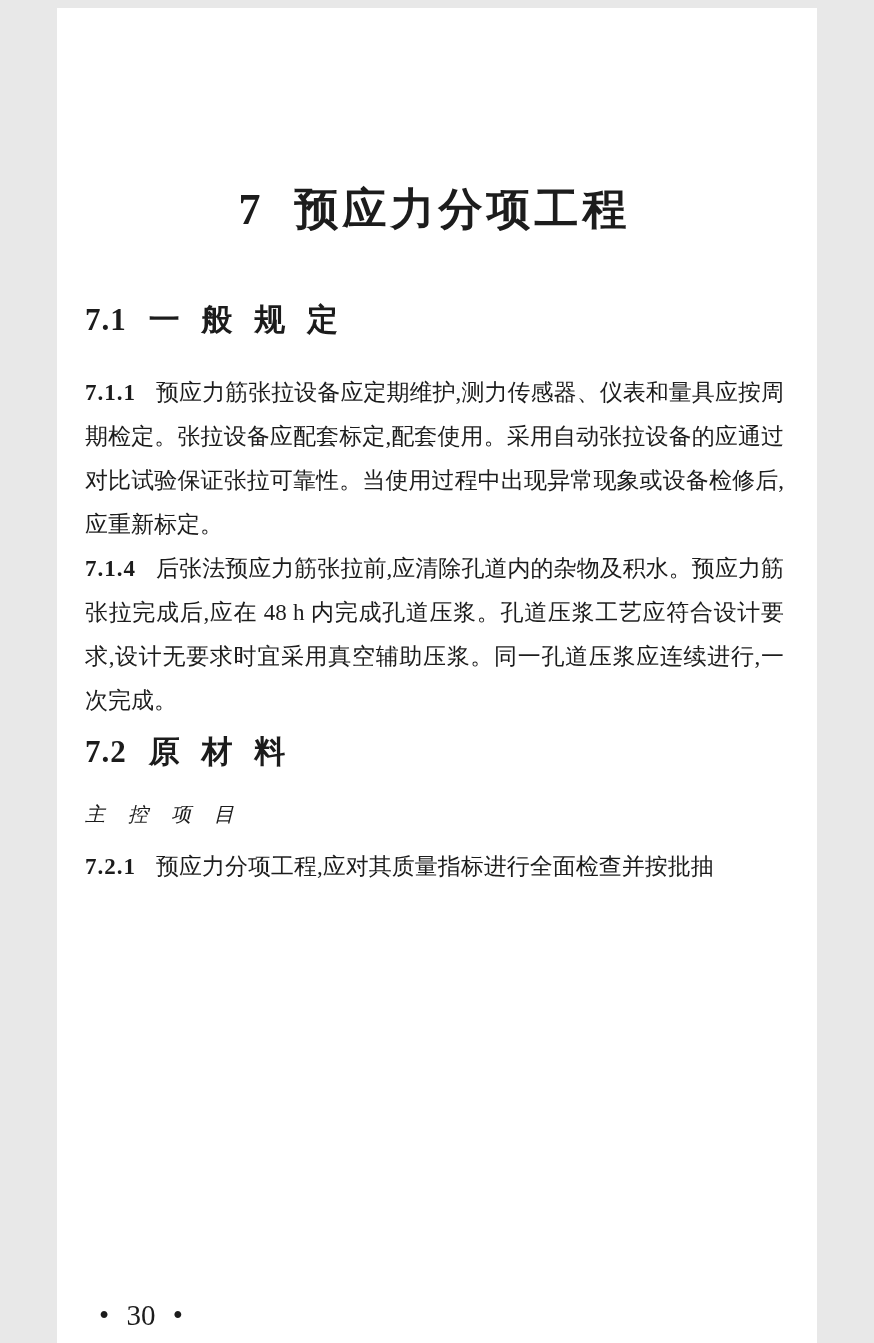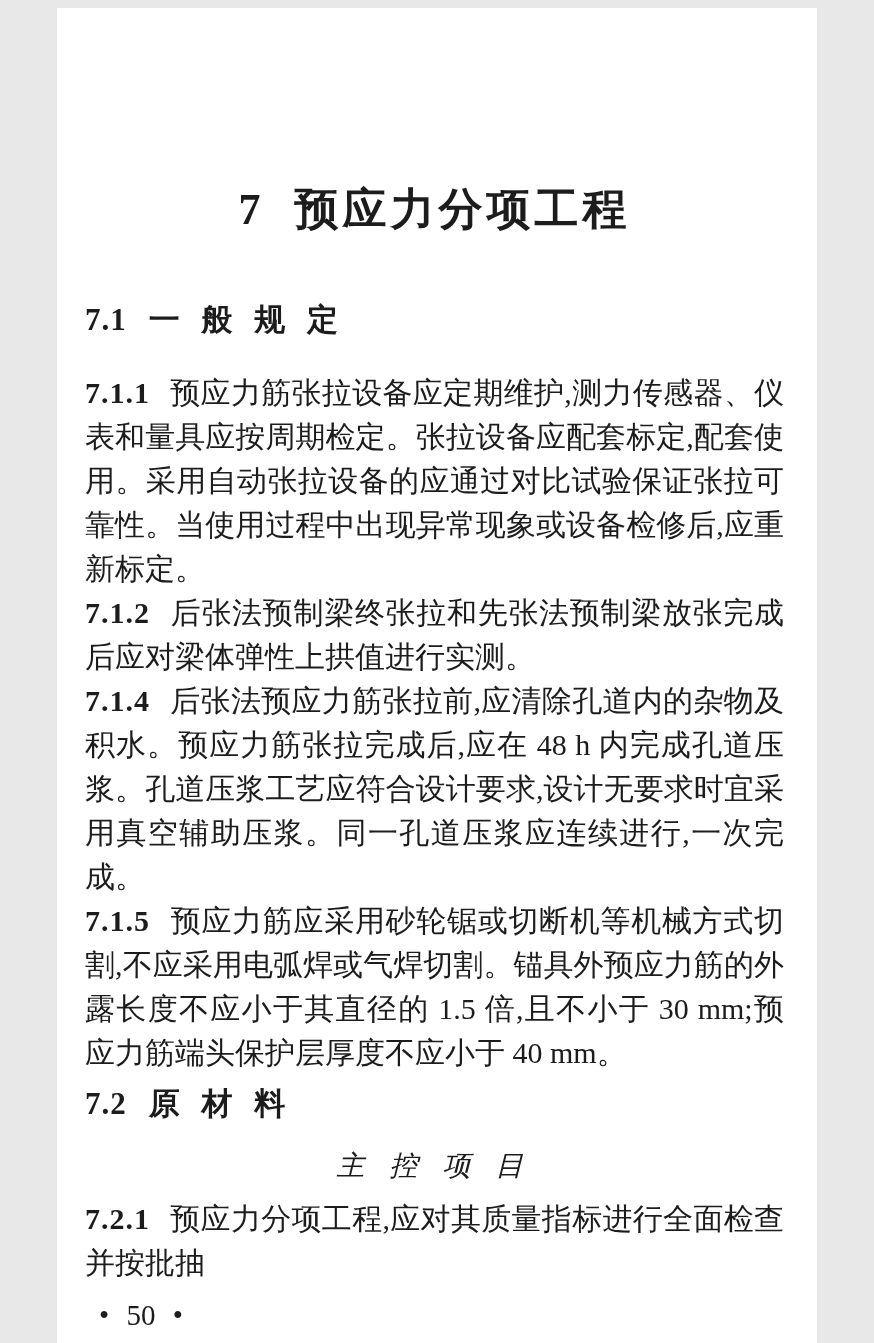--- a/index.html
+++ b/index.html
@@ -43,34 +43,34 @@
     letter-spacing: 1px;
   }
   .section-heading .section-heading-text {
     letter-spacing: 7px;
   }
   .heading-7-1 { margin-top: 66px; }
   .heading-7-2 { margin-top: 10px; font-family: Liberation Serif, serif; }
   .clauses-7-1 { margin-top: 32px; }
   .clause {
     margin: 0;
-    font-size: 30px;
+    font-size: 23px;
     line-height: 44px;
     text-align: justify;
     text-justify: inter-ideograph;
   }
   .clause-number {
     font-weight: bold;
     margin-right: 20px;
     letter-spacing: 1px;
   }
   .subheading {
     margin-top: 16px;
-    text-align: center;
-    font-size: 28px;
+    text-align: left;
+    font-size: 20px;
     line-height: 34px;
     font-style: italic;
     letter-spacing: 9px;
     white-space: nowrap;
   }
   .clause-7-2-1 { margin-top: 14px; }
   .page-footer {
     position: absolute;
     left: 42px;
     top: 1290px;
@@ -90,35 +90,29 @@
 
   <h2 class="section-heading heading-7-1">
     <span class="section-number">7.1</span><span class="section-heading-text">一 般 规 定</span>
   </h2>
 
   <div class="clauses-7-1">
     <p class="clause">
       <span class="clause-number">7.1.1</span><span>预应力筋张拉设备应定期维护,测力传感器、仪表和量具应按周期检定。张拉设备应配套标定,配套使用。采用自动张拉设备的应通过对比试验保证张拉可靠性。当使用过程中出现异常现象或设备检修后,应重新标定。</span>
     </p>
     <p class="clause">
-      <span class="clause-number">7.1.2</span><span>后张法预制梁终张拉和先张法预制梁放张完成后应对梁体弹性上拱值进行实测。</span>
-    </p>
-    <p class="clause">
       <span class="clause-number">7.1.4</span><span>后张法预应力筋张拉前,应清除孔道内的杂物及积水。预应力筋张拉完成后,应在 48 h 内完成孔道压浆。孔道压浆工艺应符合设计要求,设计无要求时宜采用真空辅助压浆。同一孔道压浆应连续进行,一次完成。</span>
-    </p>
-    <p class="clause">
-      <span class="clause-number">7.1.5</span><span>预应力筋应采用砂轮锯或切断机等机械方式切割,不应采用电弧焊或气焊切割。锚具外预应力筋的外露长度不应小于其直径的 1.5 倍,且不小于 30 mm;预应力筋端头保护层厚度不应小于 40 mm。</span>
     </p>
   </div>
 
   <h2 class="section-heading heading-7-2">
     <span class="section-number">7.2</span><span class="section-heading-text">原 材 料</span>
   </h2>
 
   <div class="subheading">主 控 项 目</div>
 
   <p class="clause clause-7-2-1">
     <span class="clause-number">7.2.1</span><span>预应力分项工程,应对其质量指标进行全面检查并按批抽</span>
   </p>
 
-  <div class="page-footer">• 50 •</div>
+  <div class="page-footer">• 30 •</div>
 
 </div>
 
 </body></html>

